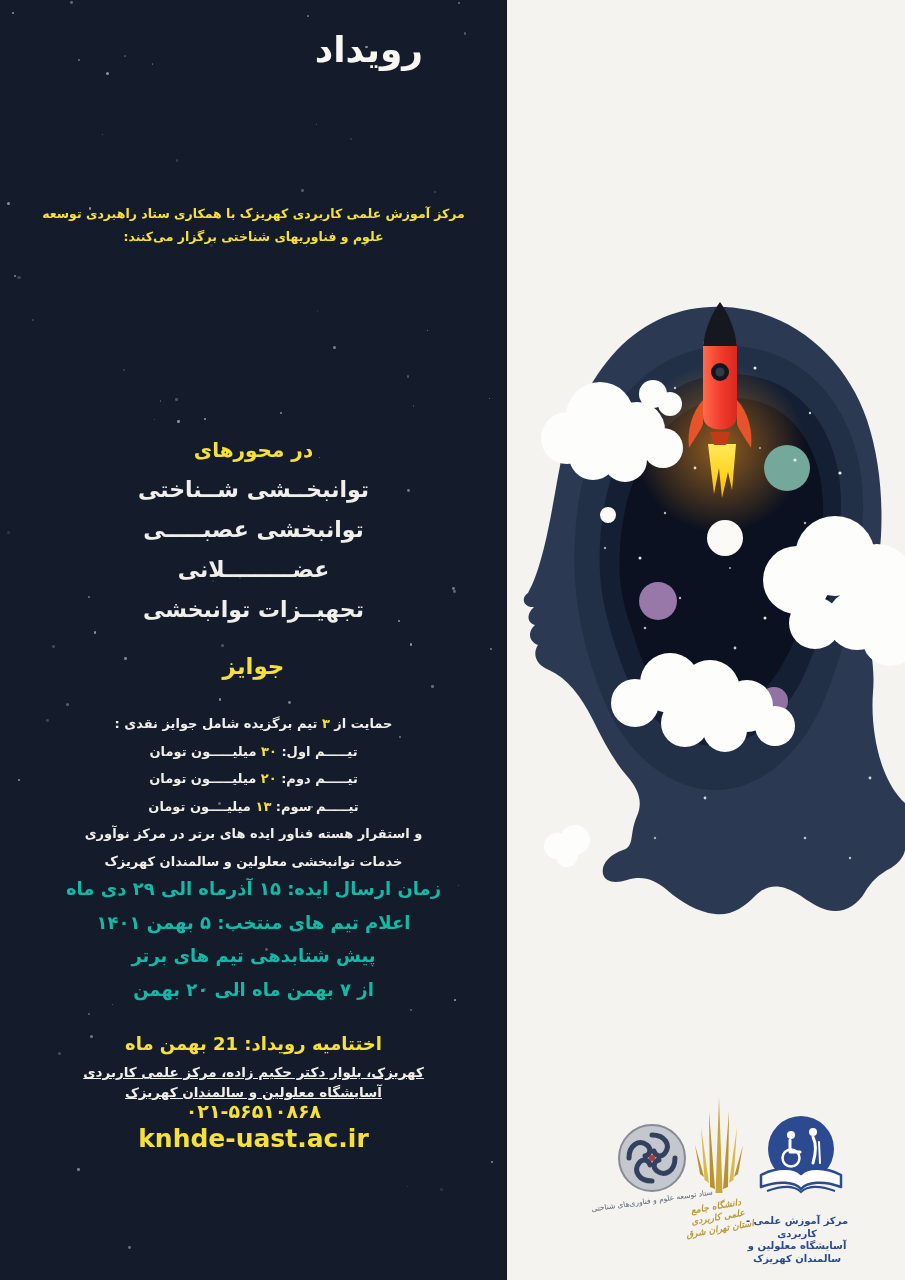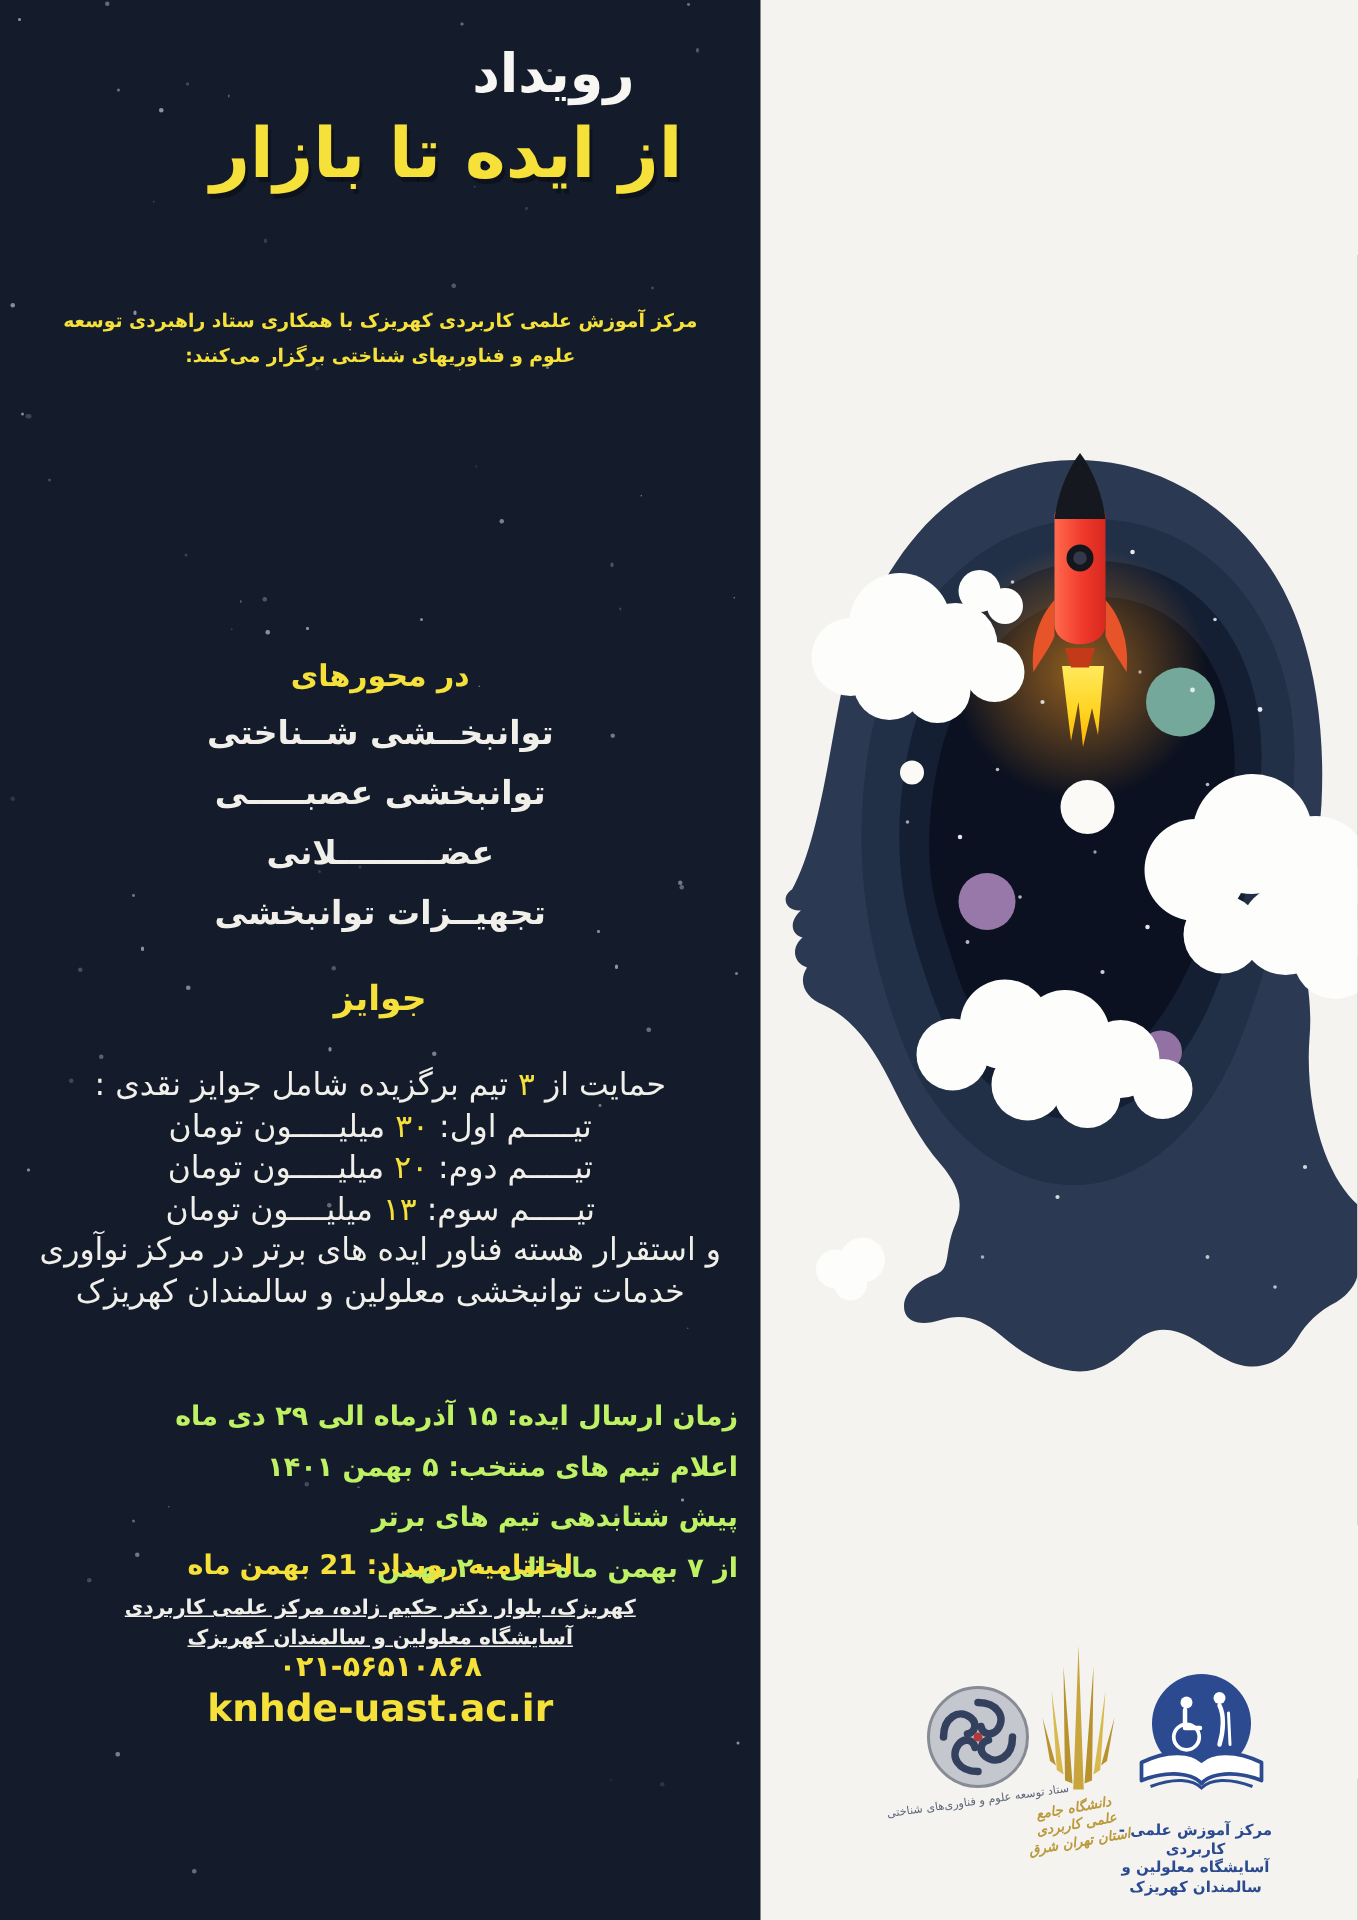--- a/index.html
+++ b/index.html
@@ -13,22 +13,22 @@
        text-align:center;color:#f1efe9;direction:rtl;}
   .yl{color:#f6e13b;}
   .t1{top:30px;text-align:right;padding-right:84px;font-size:36px;font-weight:bold;color:#f7f6f2;line-height:1.1;}
   .t2{top:76px;text-align:right;padding-right:52px;font-size:46px;font-weight:bold;line-height:1.15;
       color:#f6e13b;white-space:nowrap;text-shadow:2px 3px 0 rgba(0,0,0,.35);}
   .org{top:202px;font-size:12.5px;font-weight:bold;line-height:23px;color:#f6e13b;}
   .desc{top:266px;font-size:16.5px;font-weight:bold;line-height:27px;}
   .topics-h{top:438px;font-size:20px;font-weight:bold;}
   .topics{top:470px;font-size:22px;font-weight:bold;line-height:40px;}
   .prizes-h{top:653px;font-size:23px;font-weight:bold;}
-  .prizes{top:710px;font-size:21px;font-weight:normal;line-height:27.5px;white-space:nowrap;}
-  .sched{top:928px;font-size:18px;font-weight:bold;line-height:33.5px;color:#bef264;text-align:right;}
+  .prizes{top:710px;font-size:13px;font-weight:bold;line-height:27.5px;white-space:nowrap;}
+  .sched{top:872px;font-size:18px;font-weight:bold;line-height:33.5px;color:#14b8a6;}
   .closing{top:1033px;font-size:18px;font-weight:bold;color:#f6e13b;}
   .addr{top:1062px;font-size:13.5px;font-weight:bold;line-height:20px;text-decoration:underline;}
   .phone{top:1100px;font-size:19px;font-weight:bold;color:#f6e13b;letter-spacing:1px;}
   .url{top:1124px;font-size:25px;font-weight:bold;color:#f6e13b;direction:ltr;}
   
   .art{position:absolute;left:505px;top:298px;width:400px;height:645px;}
   
   .logos{position:absolute;left:585px;top:1095px;width:320px;height:175px;}
   .logos .cap{position:absolute;text-align:center;direction:rtl;line-height:1.25;}
   .cap-cog{left:2px;top:101px;width:130px;font-size:7.5px;color:#5d6678;transform:rotate(-8deg);}
@@ -119,21 +119,20 @@
         <i style="left: 410.023px; top: 643.348px; width: 2.37951px; height: 2.37951px; opacity: 0.65;"></i>
         <i style="left: 87.7253px; top: 1013.05px; width: 2.06056px; height: 2.06056px; opacity: 0.41;"></i>
         <i style="left: 17.3504px; top: 276.274px; width: 3.15746px; height: 3.15746px; opacity: 0.22;"></i>
         <i style="left: 407.163px; top: 488.95px; width: 2.87967px; height: 2.87967px; opacity: 0.5;"></i>
         <i style="left: 124.249px; top: 657.163px; width: 2.69699px; height: 2.69699px; opacity: 0.56;"></i>
         <i style="left: 433.693px; top: 191.495px; width: 1.85605px; height: 1.85605px; opacity: 0.24;"></i>
         <i style="left: 315.675px; top: 124.03px; width: 1.32157px; height: 1.32157px; opacity: 0.34;"></i>
       </div>
 
     <div class="blk t1">رویداد</div>
-    <div class="blk t2">از ایده تا بازار</div>
 
     <div class="blk org">
       <div>مرکز آموزش علمی کاربردی کهریزک با همکاری ستاد راهبردی توسعه</div>
       <div>علوم و فناوریهای شناختی برگزار می‌کنند:</div>
     </div>
 
 
     <div class="blk topics-h yl">در محورهای</div>
     <div class="blk topics">
       <div>توانبخــشی شــناختی</div>

